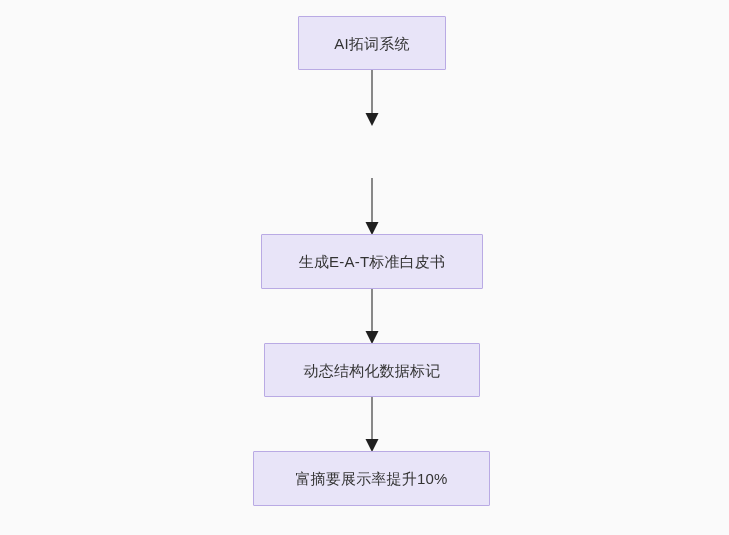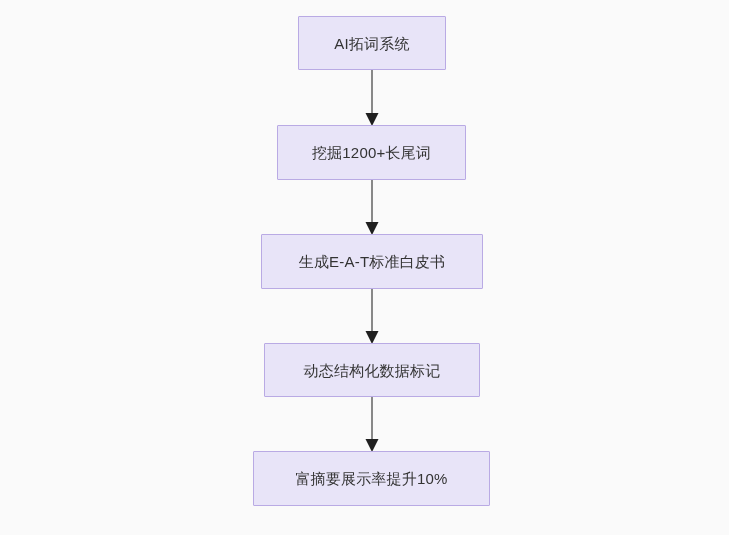--- a/index.html
+++ b/index.html
@@ -76,23 +76,20 @@
 
   <svg class="edge" style="left:356px; top:395px; width:32px; height:59px;" viewBox="0 0 32 59" width="32" height="59">
     <line class="edge-line" x1="16" y1="0" x2="16" y2="49"></line>
     <polygon class="edge-head" points="16,57 9.5,44 22.5,44"></polygon>
   </svg>
 
   <div class="node" style="left:298px; top:16px; width:148px; height:54px;">
     <span class="node-label">AI拓词系统</span>
   </div>
 
-  <div class="node" style="left:277px; top:125px; width:189px; height:55px;">
-    <span class="node-label">挖掘1200+长尾词</span>
-  </div>
 
   <div class="node" style="left:264px; top:343px; width:216px; height:54px;">
     <span class="node-label">动态结构化数据标记</span>
   </div>
 
   <div class="node" style="left:261px; top:234px; width:222px; height:55px;">
     <span class="node-label">生成E-A-T标准白皮书</span>
   </div>
 
   <div class="node" style="left:253px; top:451px; width:237px; height:55px;justify-content:center;">

